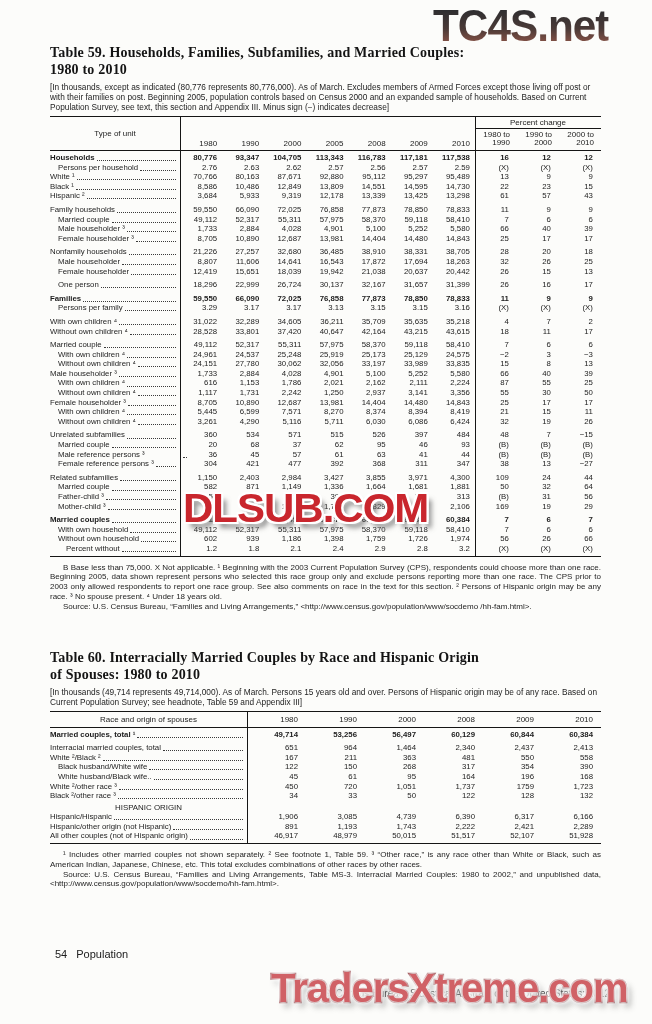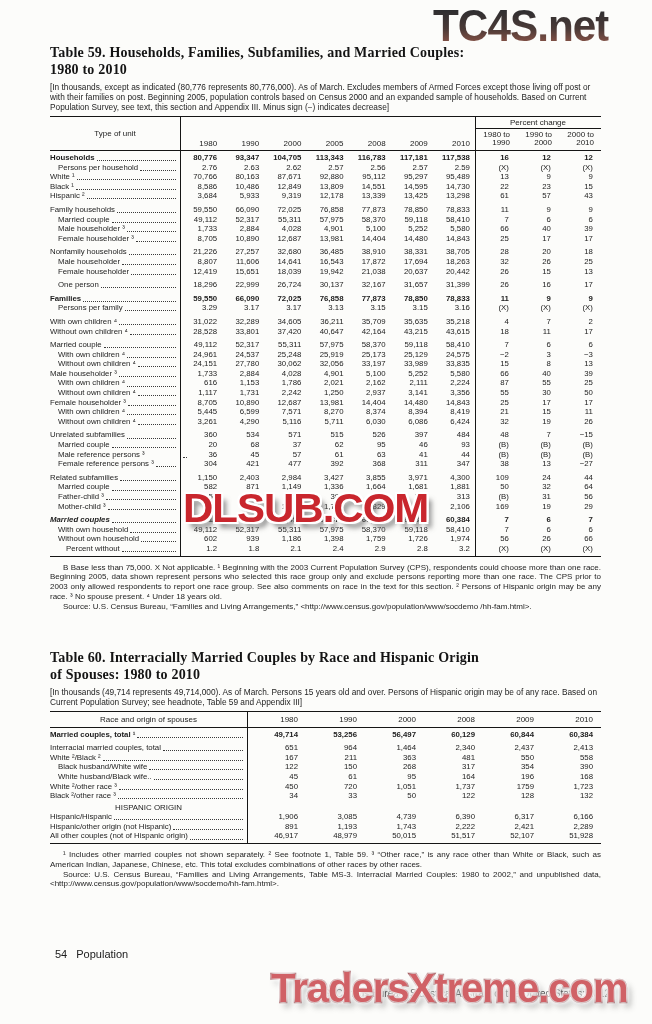--- a/index.html
+++ b/index.html
@@ -669,21 +669,21 @@
               <span class="cell y">1,635</span>
               <span class="cell y">1,704</span>
               <span class="cell y">1,829</span>
               <span class="cell y">1,950</span>
               <span class="cell y">2,106</span>
               <span class="cell p">169</span>
               <span class="cell p">19</span>
               <span class="cell p">29</span>
             </div>
             <div class="trow b gap">
-              <span class="stub" style="padding-left: 0px; font-style: italic;">
+              <span class="stub" style="padding-left: 0px;">
                 <span class="lbl">Married couples</span>
                 <span class="dots"></span>
               </span>
               <span class="cell y">49,714</span>
               <span class="cell y">53,256</span>
               <span class="cell y">56,497</span>
               <span class="cell y">59,373</span>
               <span class="cell y">60,129</span>
               <span class="cell y">60,844</span>
               <span class="cell y">60,384</span>

